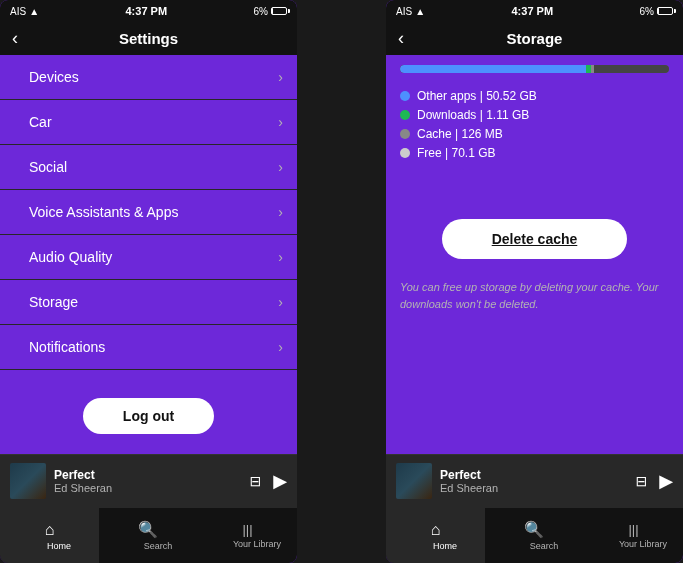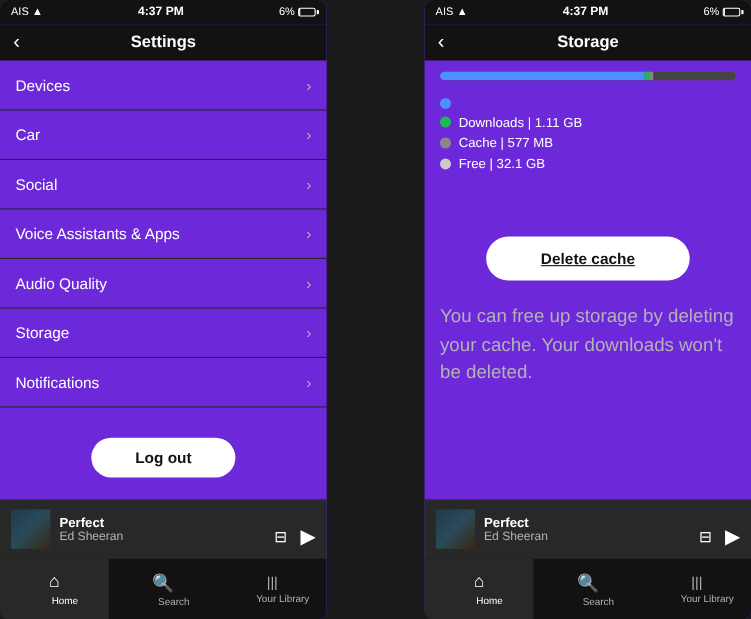--- a/index.html
+++ b/index.html
@@ -113,20 +113,21 @@
       display: flex;
       align-items: center;
       justify-content: space-between;
       padding: 14px 14px;
       border-bottom: 1px solid #282828;
       cursor: pointer;
     }
     .settings-item-label {
       font-size: 14px;
       color: #fff;
+      margin-left: 15px;
     }
     .chevron-right {
       color: #b3b3b3;
       font-size: 14px;
     }
 
     
     .logout-container {
       display: flex;
       justify-content: center;
@@ -142,21 +143,21 @@
       font-weight: 700;
       color: #121212;
       cursor: pointer;
     }
 
     
     .now-playing {
       background: #282828;
       padding: 8px 10px;
       display: flex;
-      align-items: flex-end;
+      align-items: center;
       justify-content: space-between;
       flex-shrink: 0;
       border-top: 1px solid #333;
     }
     .now-playing-left {
       display: flex;
       align-items: center;
       gap: 8px;
     }
     .album-art {
@@ -315,23 +316,24 @@
       font-weight: 700;
       color: #121212;
       cursor: pointer;
       text-decoration: underline;
       margin-top: 32px;
     }
 
     
     .storage-hint {
       padding: 6px 14px;
-      font-size: 17px;
+      font-size: 11px;
       color: #b3b3b3;
       line-height: 1.5;
+      font-style: italic;
     }
 
     
     .dot-blue { background: #4d90fe; }
     .dot-green { background: #1db954; }
     .dot-gray { background: #888; }
     .dot-lightgray { background: #ccc; }
   </style>
 </head>
 <body>
@@ -456,32 +458,33 @@
       <div class="storage-bar-other" style="width:69%;background:#4d90fe;"></div>
       <div class="storage-bar-downloads" style="width:2%;background:#1db954;"></div>
       <div class="storage-bar-cache" style="width:1%;background:#888;"></div>
       <div class="storage-bar-free" style="flex:1;background:#444;"></div>
     </div>
   </div>
 
   <div class="storage-legend">
     <div class="legend-item">
       <div class="legend-dot dot-blue"></div>
+      <span class="legend-text">Other apps | 50.52 GB</span>
     </div>
     <div class="legend-item">
       <div class="legend-dot dot-green"></div>
       <span class="legend-text">Downloads | 1.11 GB</span>
     </div>
     <div class="legend-item">
       <div class="legend-dot dot-gray"></div>
-      <span class="legend-text">Cache | 577 MB</span>
+      <span class="legend-text">Cache | 126 MB</span>
     </div>
     <div class="legend-item">
       <div class="legend-dot dot-lightgray"></div>
-      <span class="legend-text">Free | 32.1 GB</span>
+      <span class="legend-text">Free | 70.1 GB</span>
     </div>
   </div>
 
   <div class="delete-cache-container">
     <button class="delete-cache-btn">Delete cache</button>
   </div>
 
   <div class="storage-hint">You can free up storage by deleting your cache. Your downloads won't be deleted.</div>
 
   <div style="flex:1;"></div>

